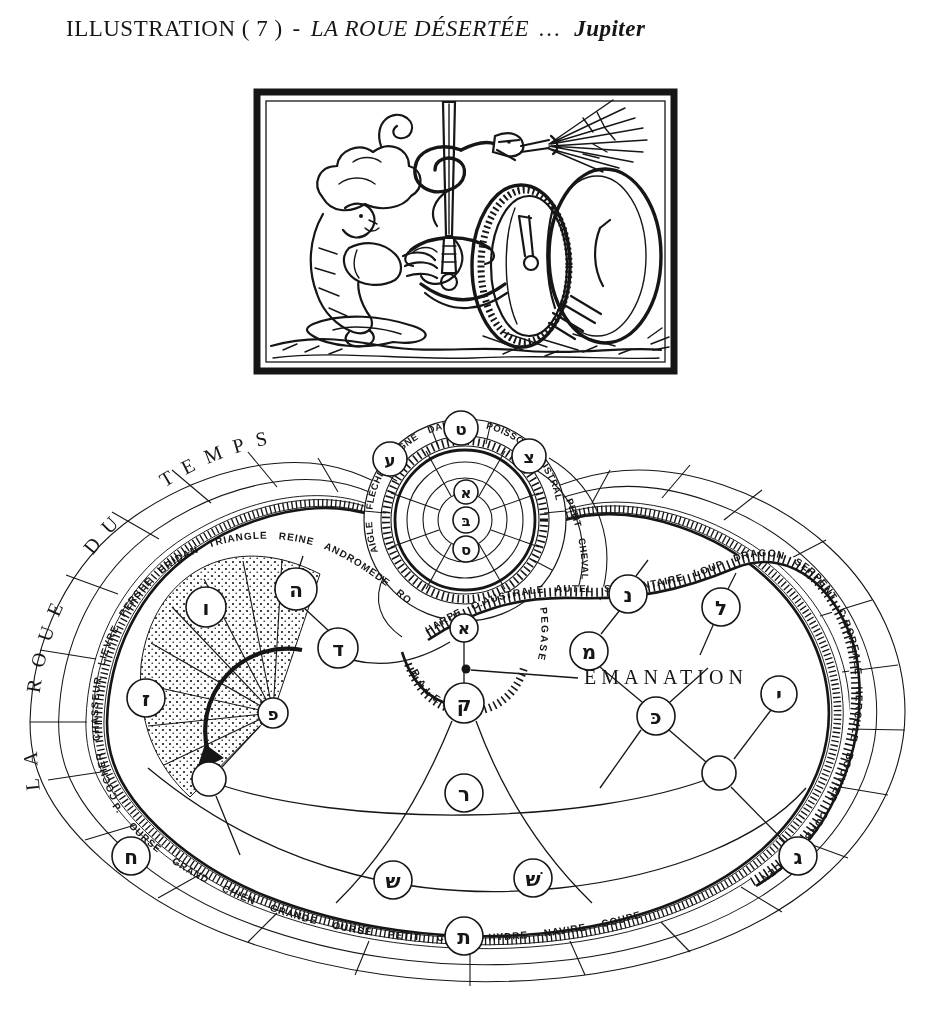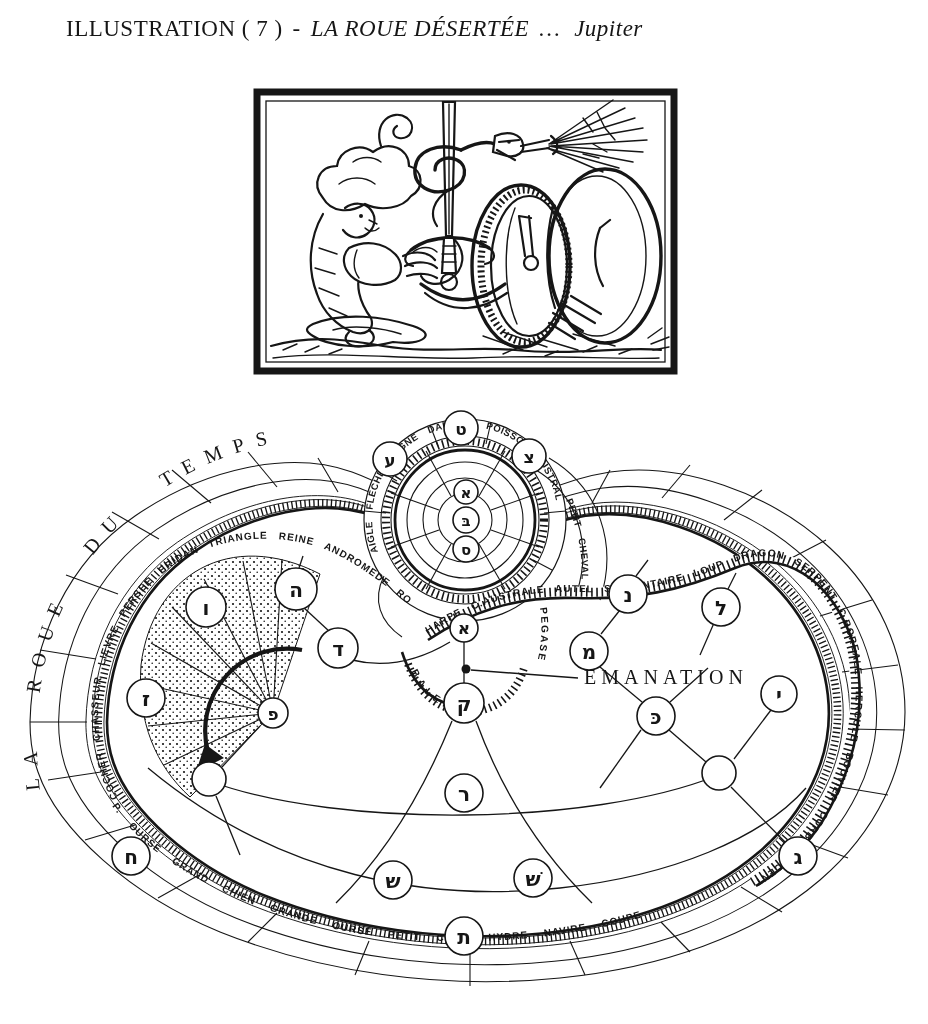--- a/index.html
+++ b/index.html
@@ -2,21 +2,21 @@
 <html><head>
 <meta charset="utf-8">
 <style>
   html,body{margin:0;padding:0;background:#fff;}
   body{width:928px;height:1024px;position:relative;overflow:hidden;
        font-family:"Liberation Serif",serif;color:#161616;}
   .title{position:absolute;left:66px;top:16px;font-size:23px;letter-spacing:.5px;white-space:nowrap;}
   .title .sep{margin:0 10px;}
   .title .it{font-style:italic;font-family:Liberation Serif, serif;}
   .title .ell{margin-left:10px;}
-  .title .kw{font-style:italic;font-weight:400;margin-left:14px;}
+  .title .kw{font-style:italic;font-weight:700;margin-left:14px;}
   .wood{position:absolute;left:253px;top:88px;}
   .wheelwrap{position:absolute;left:0;top:395px;}
   
   .wc1{fill:none;stroke:#161616;stroke-width:1.4;stroke-linecap:round;}
   .wc2{fill:none;stroke:#161616;stroke-width:2.2;stroke-linecap:round;}
   .wc3{fill:none;stroke:#161616;stroke-width:3.4;stroke-linecap:round;}
   .wc2f{fill:#fff;stroke:#161616;stroke-width:2.2;}
   .wcdash{fill:none;stroke:#161616;stroke-width:7;stroke-dasharray:2 3;}
   
   .thin{fill:none;stroke:#161616;stroke-width:1.1;}

